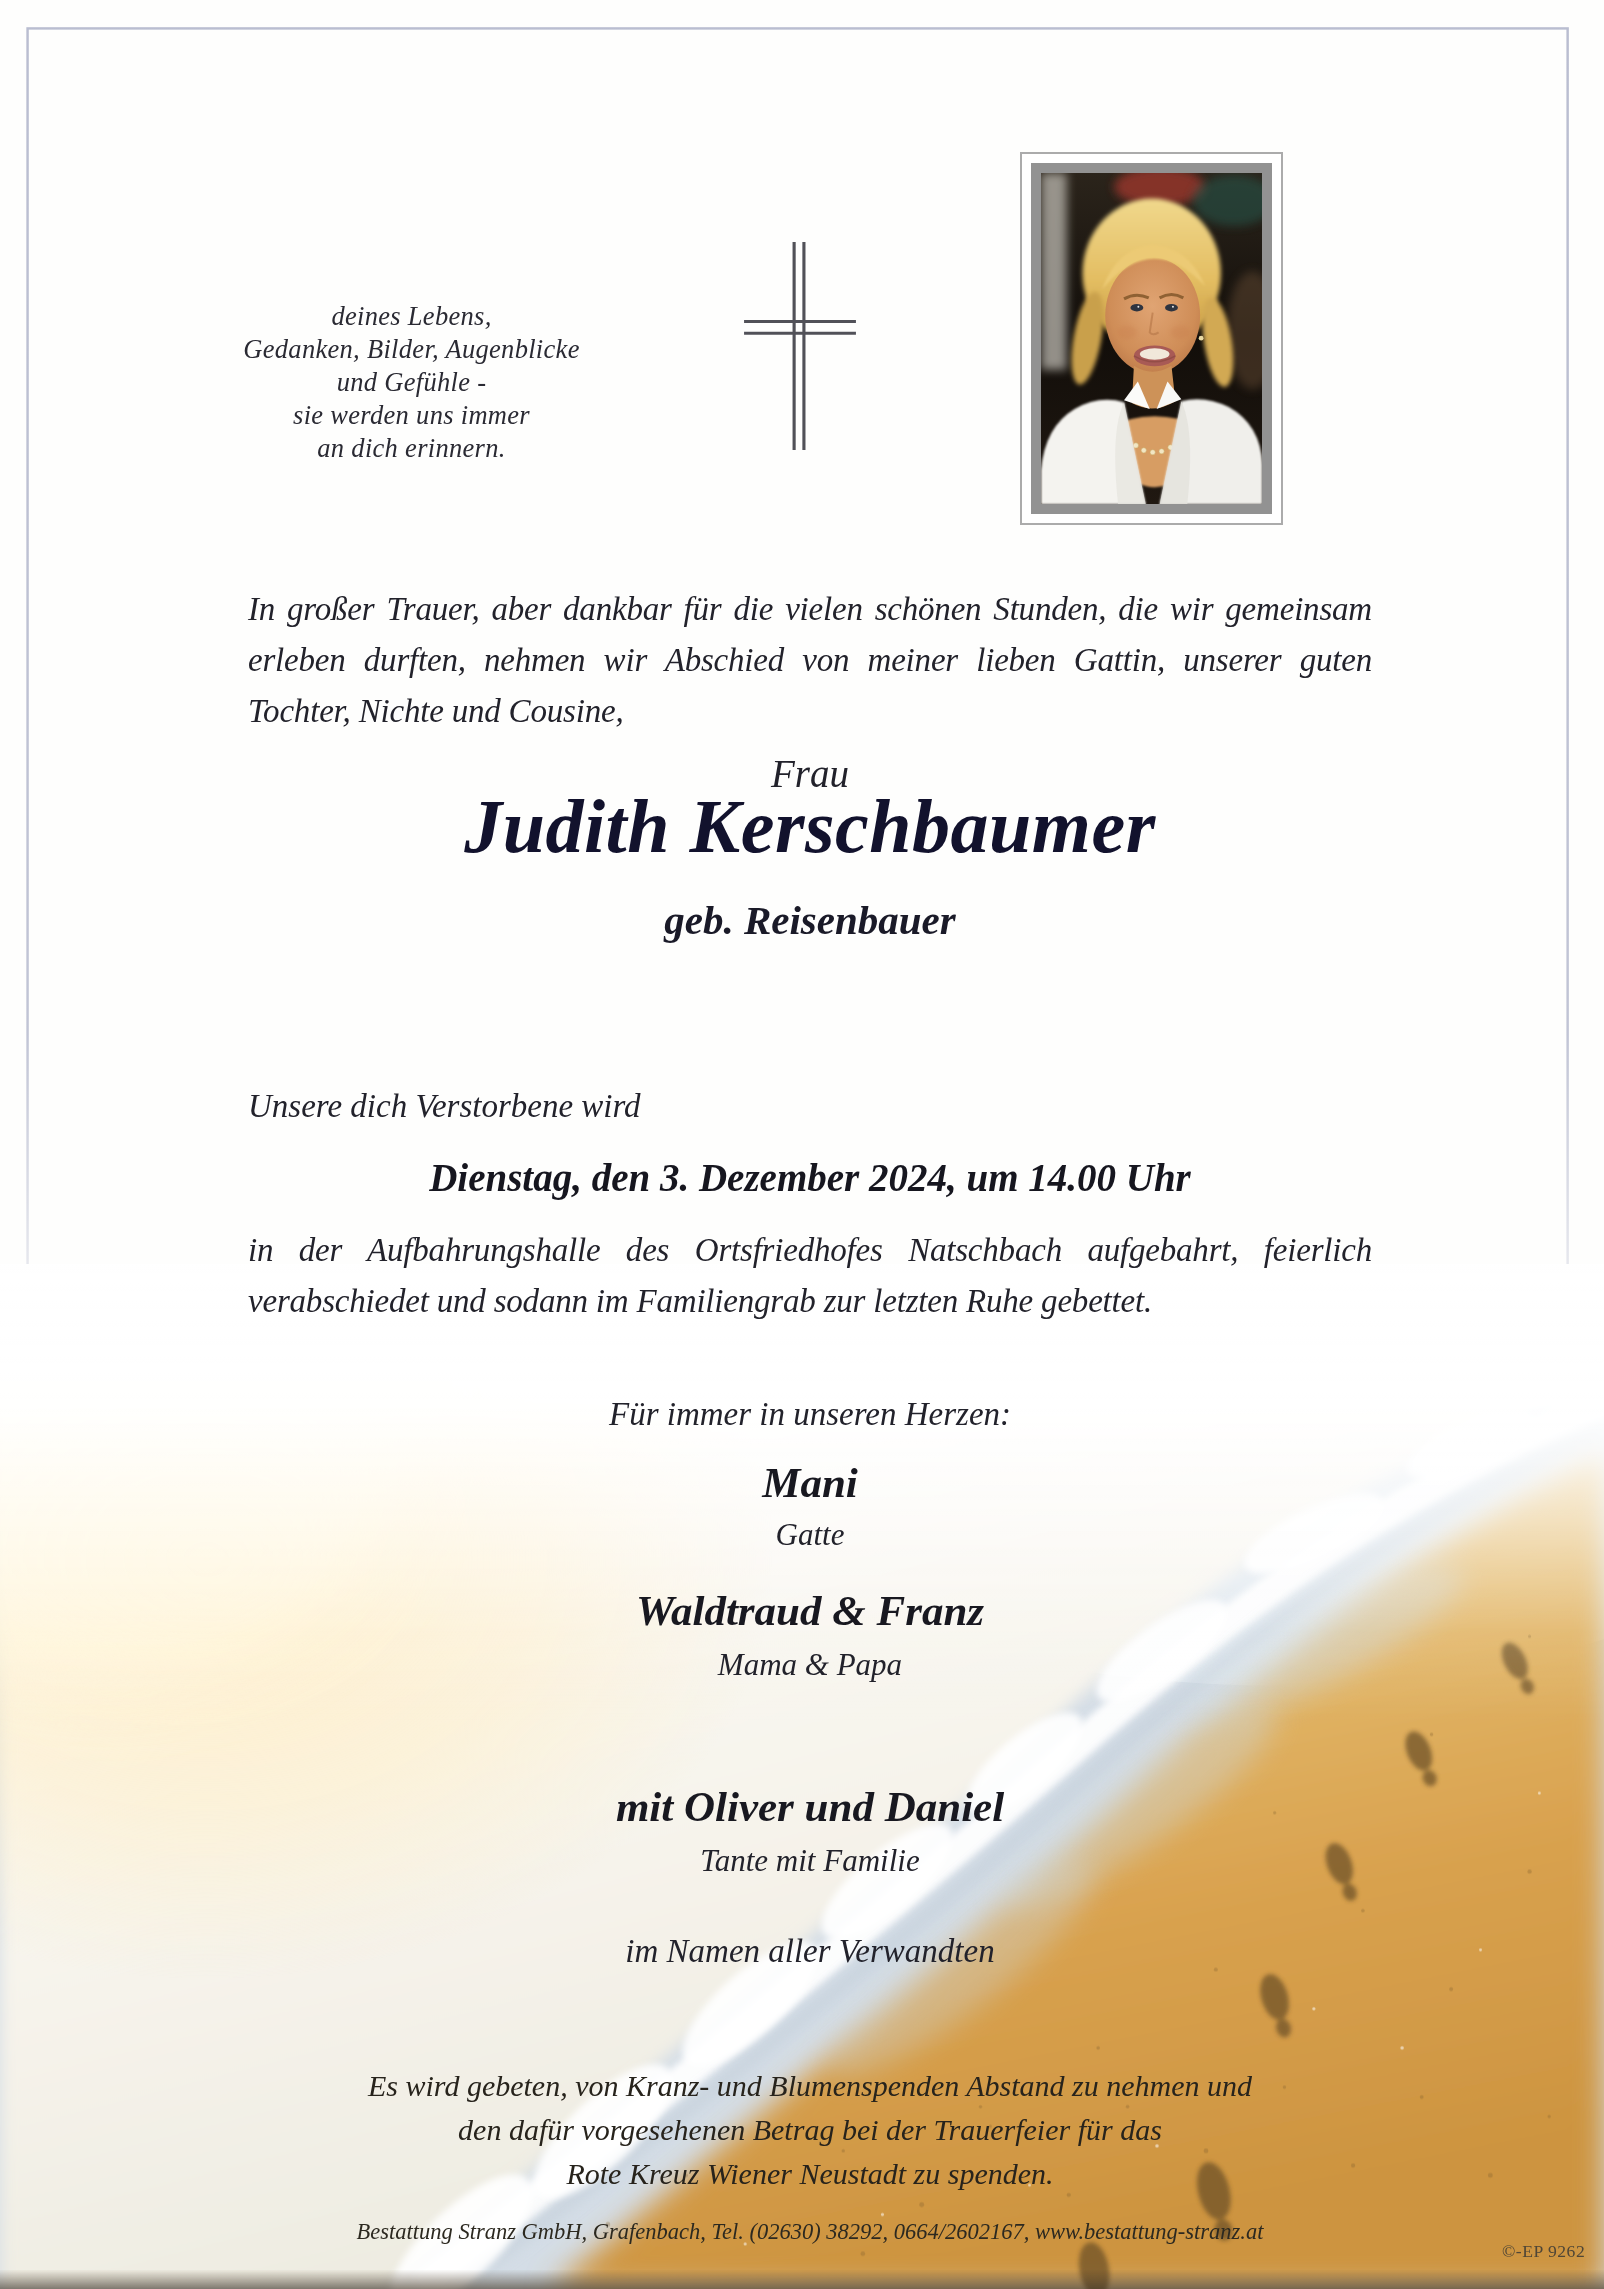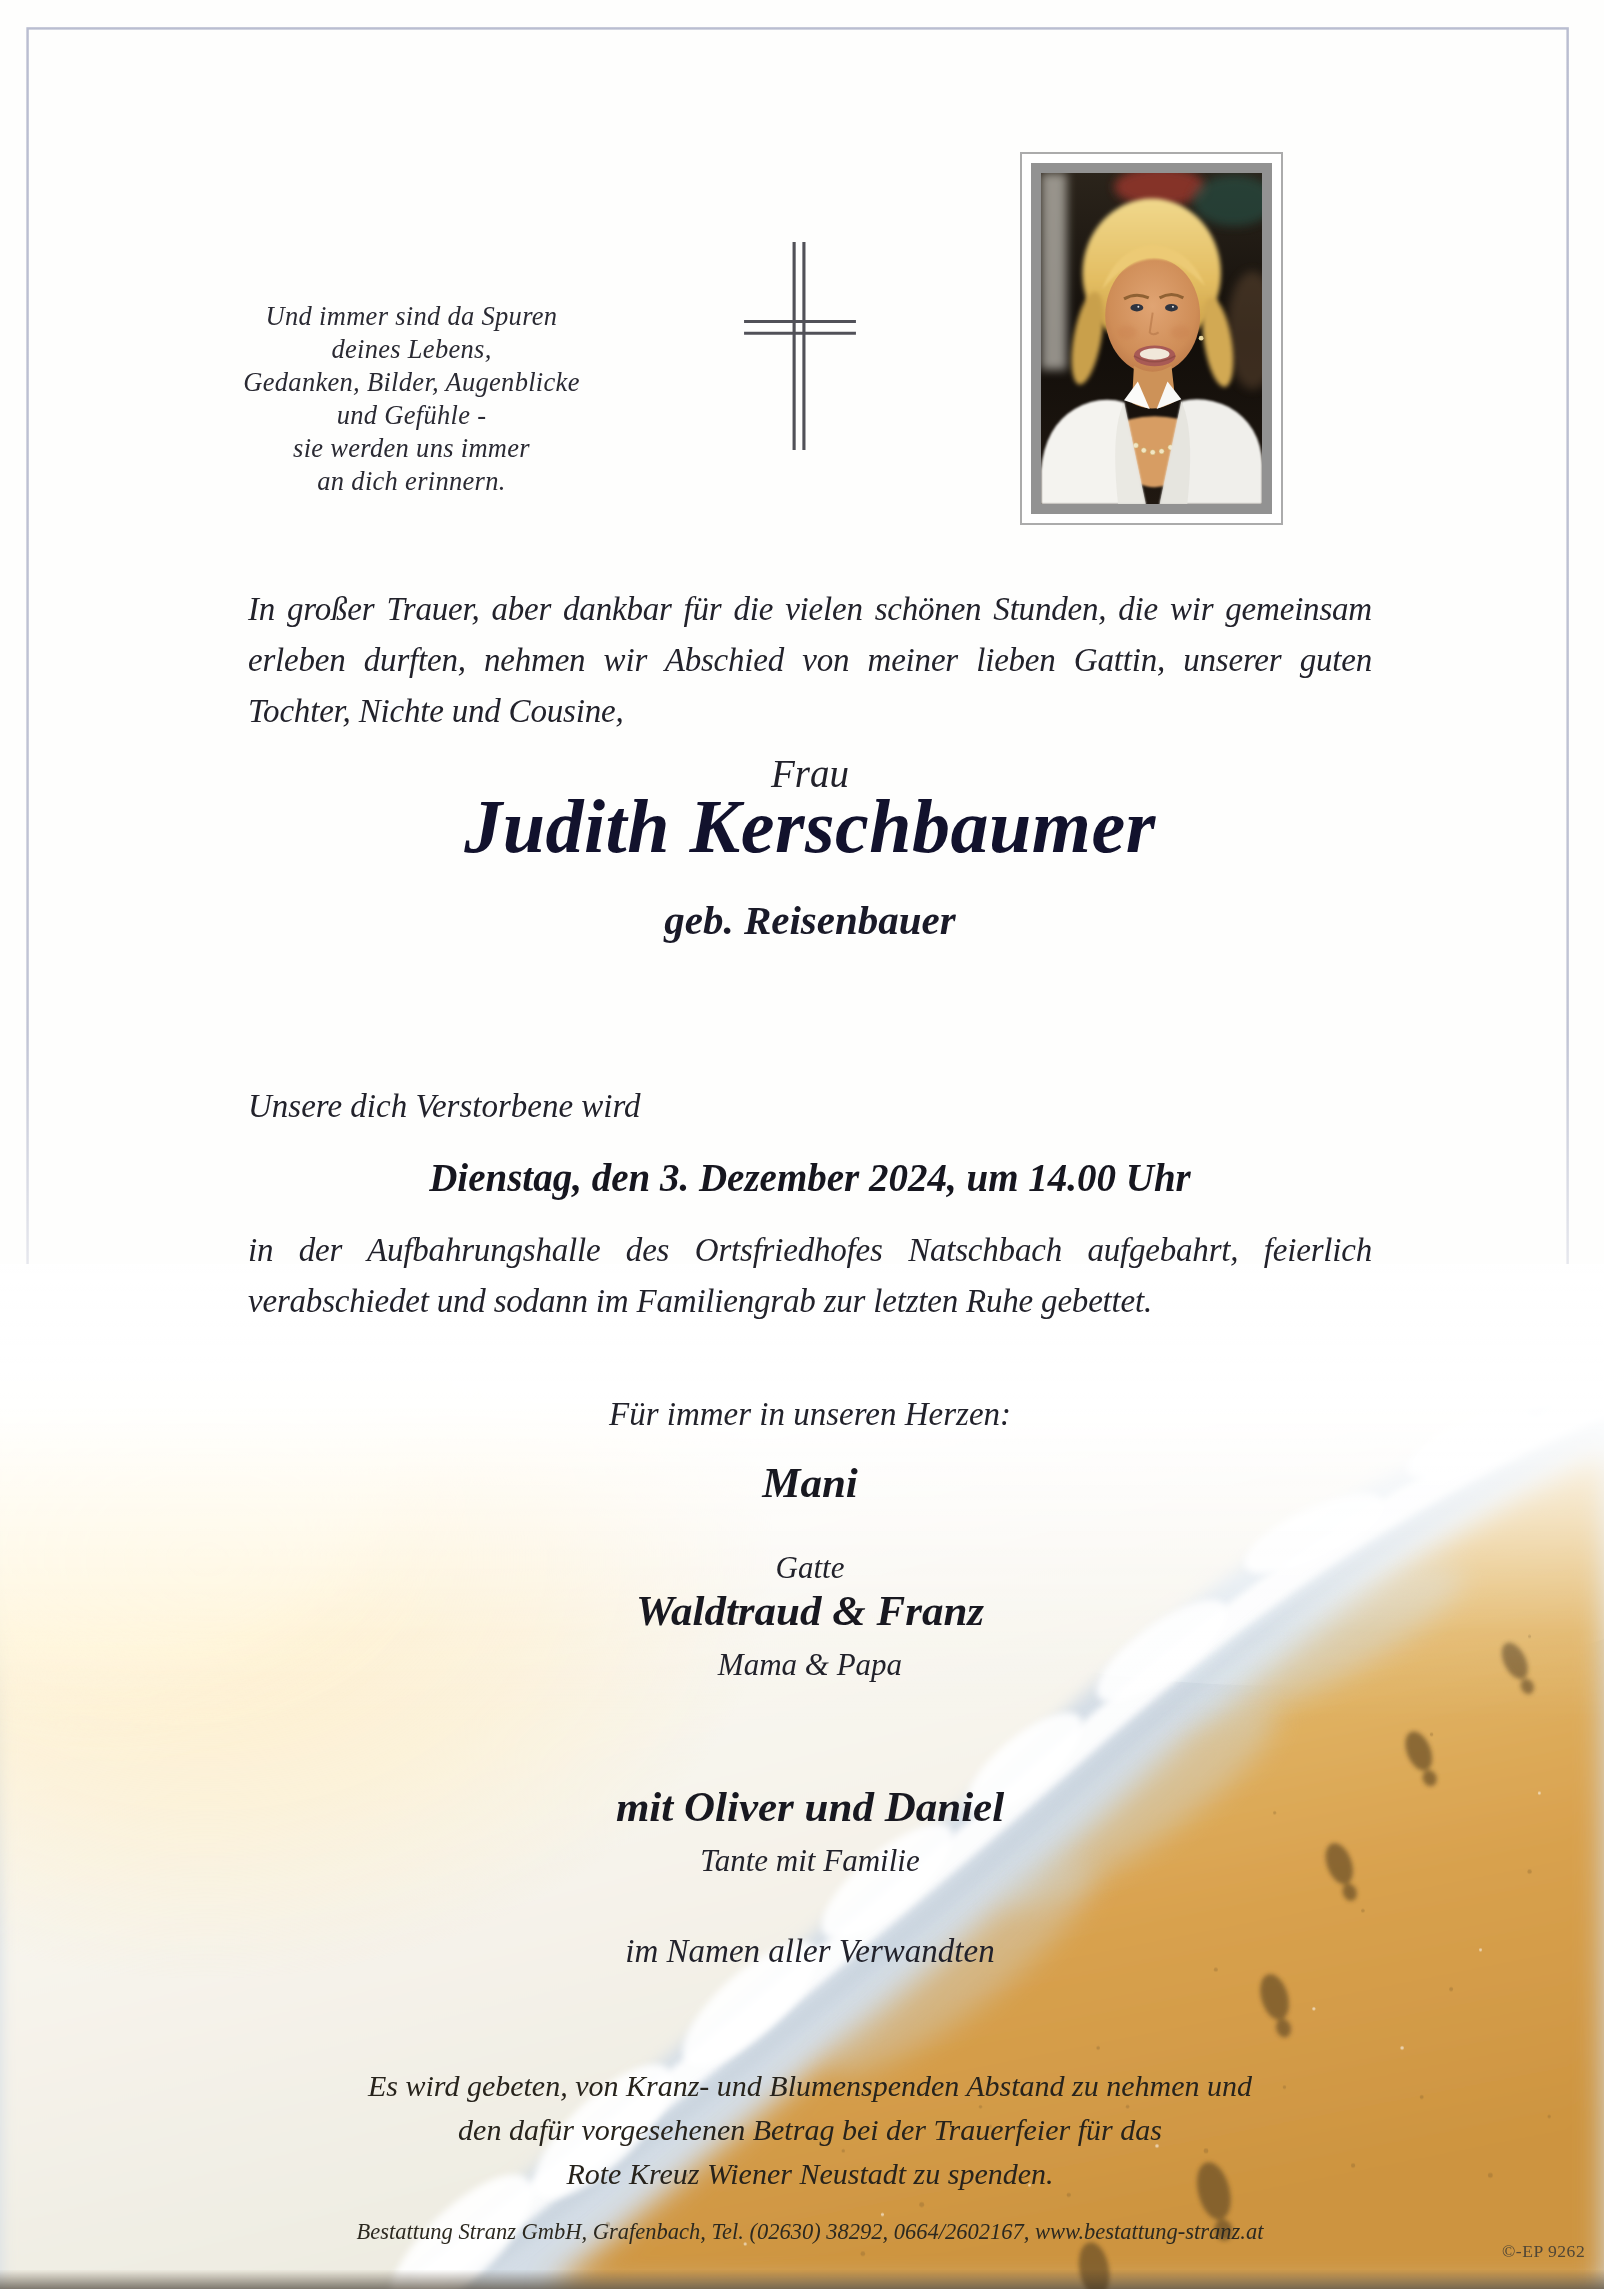--- a/index.html
+++ b/index.html
@@ -206,21 +206,20 @@
           <ellipse cy="38" rx="8.5" ry="10"></ellipse>
         </g>
     </g>
 
     <rect x="0" y="0" width="1637" height="470" fill="url(#fadeTop)"></rect>
 
     <rect x="0" y="1026" width="1637" height="20" fill="url(#botEdge)"></rect>
   </svg>
 
   <div class="abs poem ctr it">
-    <div>Und immer sind da Spuren</div>
     <div>deines Lebens,</div>
     <div>Gedanken, Bilder, Augenblicke</div>
     <div>und Gefühle -</div>
     <div>sie werden uns immer</div>
     <div>an dich erinnern.</div>
   </div>
 
   <div class="abs cross-wrap">
     <svg viewBox="0 0 118 214" width="116" height="210">
       <g stroke="#43434b" stroke-width="3.2" opacity="0.92">
@@ -324,21 +323,21 @@
   <div class="abs col ctr it bd maiden">geb. Reisenbauer</div>
 
 
   <div class="abs col it lead">Unsere dich Verstorbene wird</div>
   <div class="abs col ctr it bd ceremony">Dienstag, den 3. Dezember 2024, um 14.00 Uhr</div>
   <div class="abs col para it jst" style="top:1225px;">in der Aufbahrungshalle des Ortsfriedhofes Natschbach aufgebahrt, feierlich verabschiedet und sodann im Familiengrab zur letzten Ruhe gebettet.</div>
 
   <div class="abs col ctr it hearts">Für immer in unseren Herzen:</div>
 
   <div class="abs col ctr it bd mname" style="top:1458px;">Mani</div>
-  <div class="abs col ctr it mrel" style="top:1550px;">Gatte</div>
+  <div class="abs col ctr it mrel" style="top:1517px;">Gatte</div>
 
   <div class="abs col ctr it bd mname" style="top:1586px;">Waldtraud &amp; Franz</div>
   <div class="abs col ctr it mrel" style="top:1647px;">Mama &amp; Papa</div>
 
   <div class="abs col ctr it bd mname" style="top:1782px;">mit Oliver und Daniel</div>
   <div class="abs col ctr it mrel" style="top:1843px;">Tante mit Familie</div>
 
   <div class="abs col ctr it closing">im Namen aller Verwandten</div>
 
   <div class="abs col ctr it donation">

